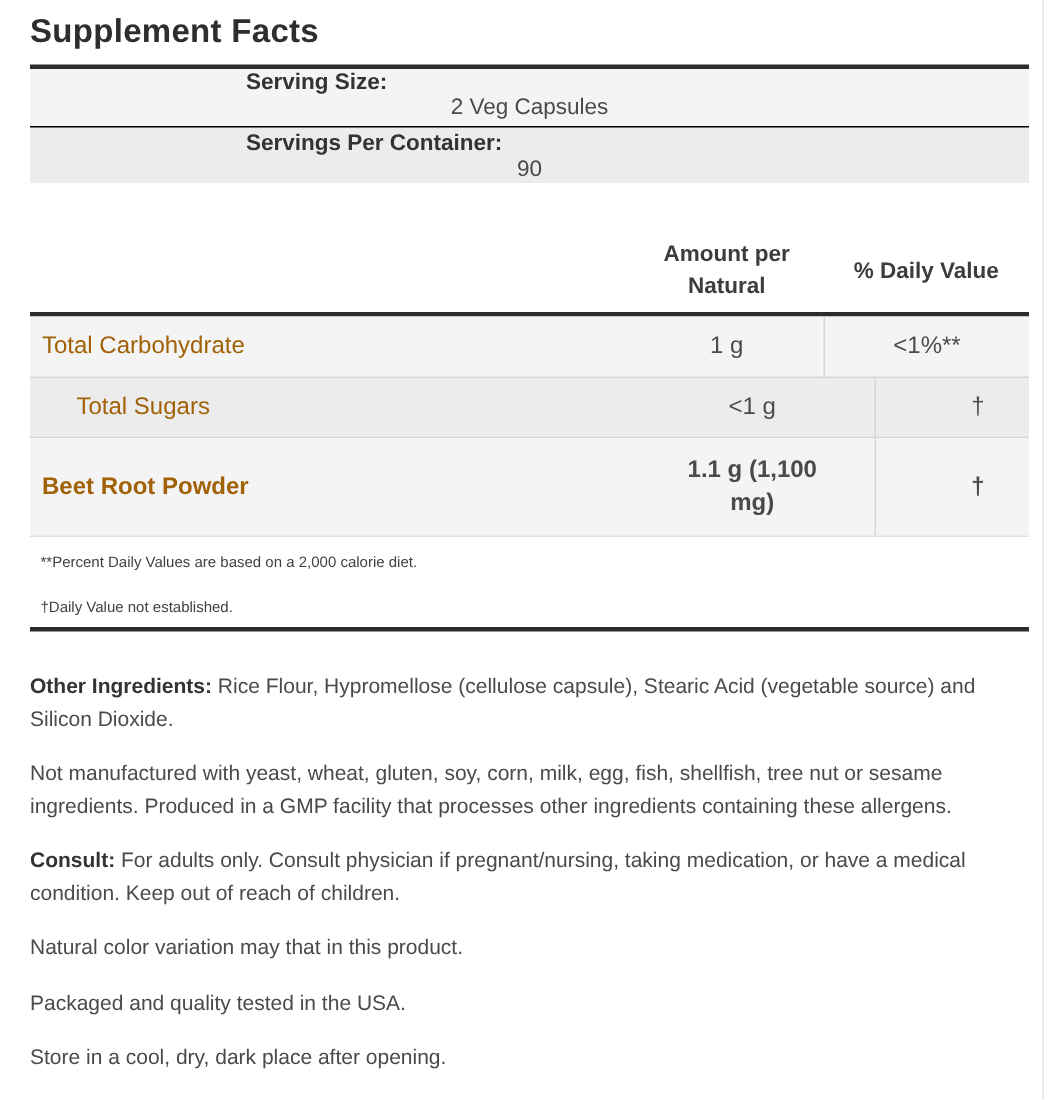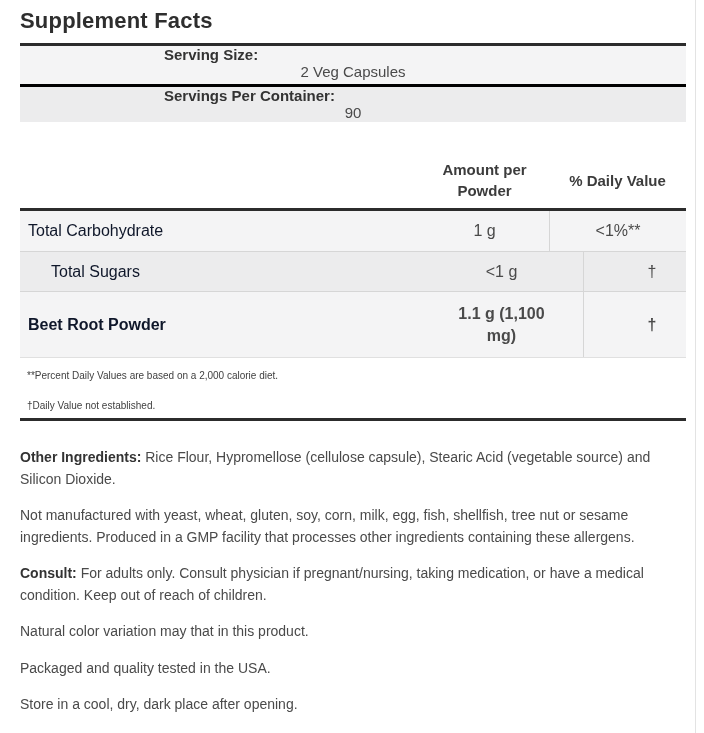--- a/index.html
+++ b/index.html
@@ -22,21 +22,21 @@
     font-size: 22px; font-weight: bold; color: #2e2e2e;
     letter-spacing: 0.2px;
   }
   .bar { height: 3px; background: #2c2c2c; }
   .bar-top { margin-top: 9px; }
 
   
   .serving-row { display: flex; align-items: center; height: 38px; flex-direction: column; }
   .bg-light { background: #f4f4f5; }
   .bg-dark  { background: #ececed; }
-  .serving-row + .serving-row { border-top: 3px solid #000000; }
+  .serving-row + .serving-row { border-top: 1px solid #000000; justify-content: center; }
   .serving-label {
     width: 404px; padding-left: 13px;
     font-weight: bold; font-size: 15px; color: #333333;
   }
   .serving-value { font-size: 15px; color: #4a4a4a; }
 
   
   .facts-header {
     display: grid; grid-template-columns: 400px 129px 137px;
     margin-top: 30px; height: 56px; align-items: center;
@@ -45,21 +45,21 @@
   .hdr-amount { padding: 0 12px; }
 
   .facts-row {
     display: grid; grid-template-columns: 400px 129px 137px;
     align-items: center;
   }
   .facts-row + .facts-row { border-top: 1px solid #d6d6d6; gap: 17px; }
   .facts-row:last-of-type { border-bottom: 1px solid #e0e0e0; font-weight: bold; }
   .h40 { min-height: 40px; }
   .h67 { min-height: 67px; }
-  .cell-name { font-size: 16px; color: #0f172a; padding-left: 8px; }
+  .cell-name { font-size: 16px; color: #a16207; padding-left: 8px; }
   .cell-name.indent { padding-left: 31px; }
   .cell-amount {
     font-size: 16px; color: #4a4a4a; text-align: center;
     padding: 0 8px; line-height: 22px;
   }
   .cell-dv {
     font-size: 16px; color: #4a4a4a; text-align: center;
     border-left: 1px solid #d6d6d6;
     align-self: stretch; display: flex; align-items: center; justify-content: center;
   }
@@ -94,21 +94,21 @@
       <div class="serving-value">2 Veg Capsules</div>
     </div>
     <div class="serving-row bg-dark">
       <div class="serving-label">Servings Per Container:</div>
       <div class="serving-value">90</div>
     </div>
   </div>
 
   <div class="facts-header">
     <div></div>
-    <div class="hdr hdr-amount">Amount per Powder</div>
+    <div class="hdr hdr-amount">Amount per Natural</div>
     <div class="hdr">% Daily Value</div>
   </div>
 
   <div class="bar"></div>
 
   <div>
     <div class="facts-row h40 bg-light">
       <div class="cell-name">Total Carbohydrate</div>
       <div class="cell-amount">1 g</div>
       <div class="cell-dv">&lt;1%**</div>

